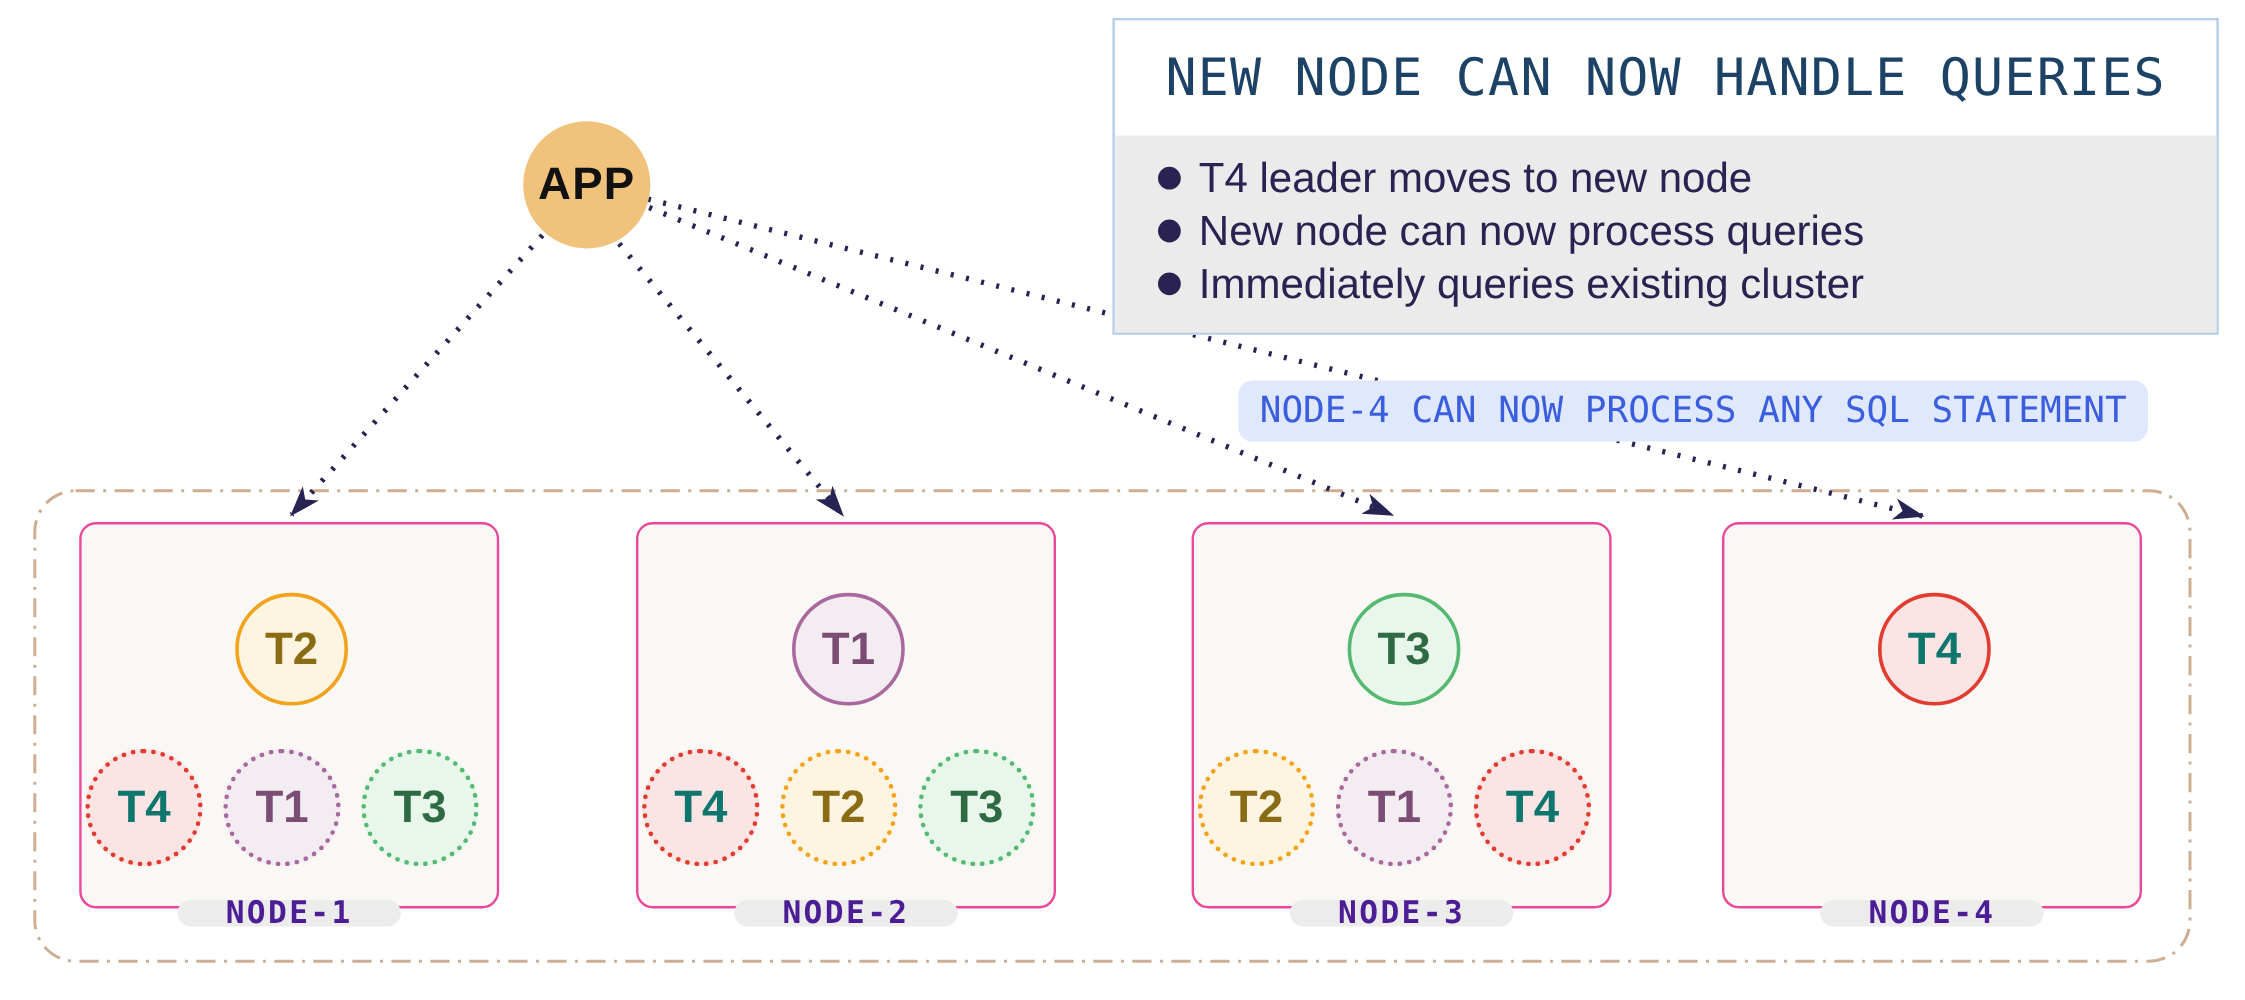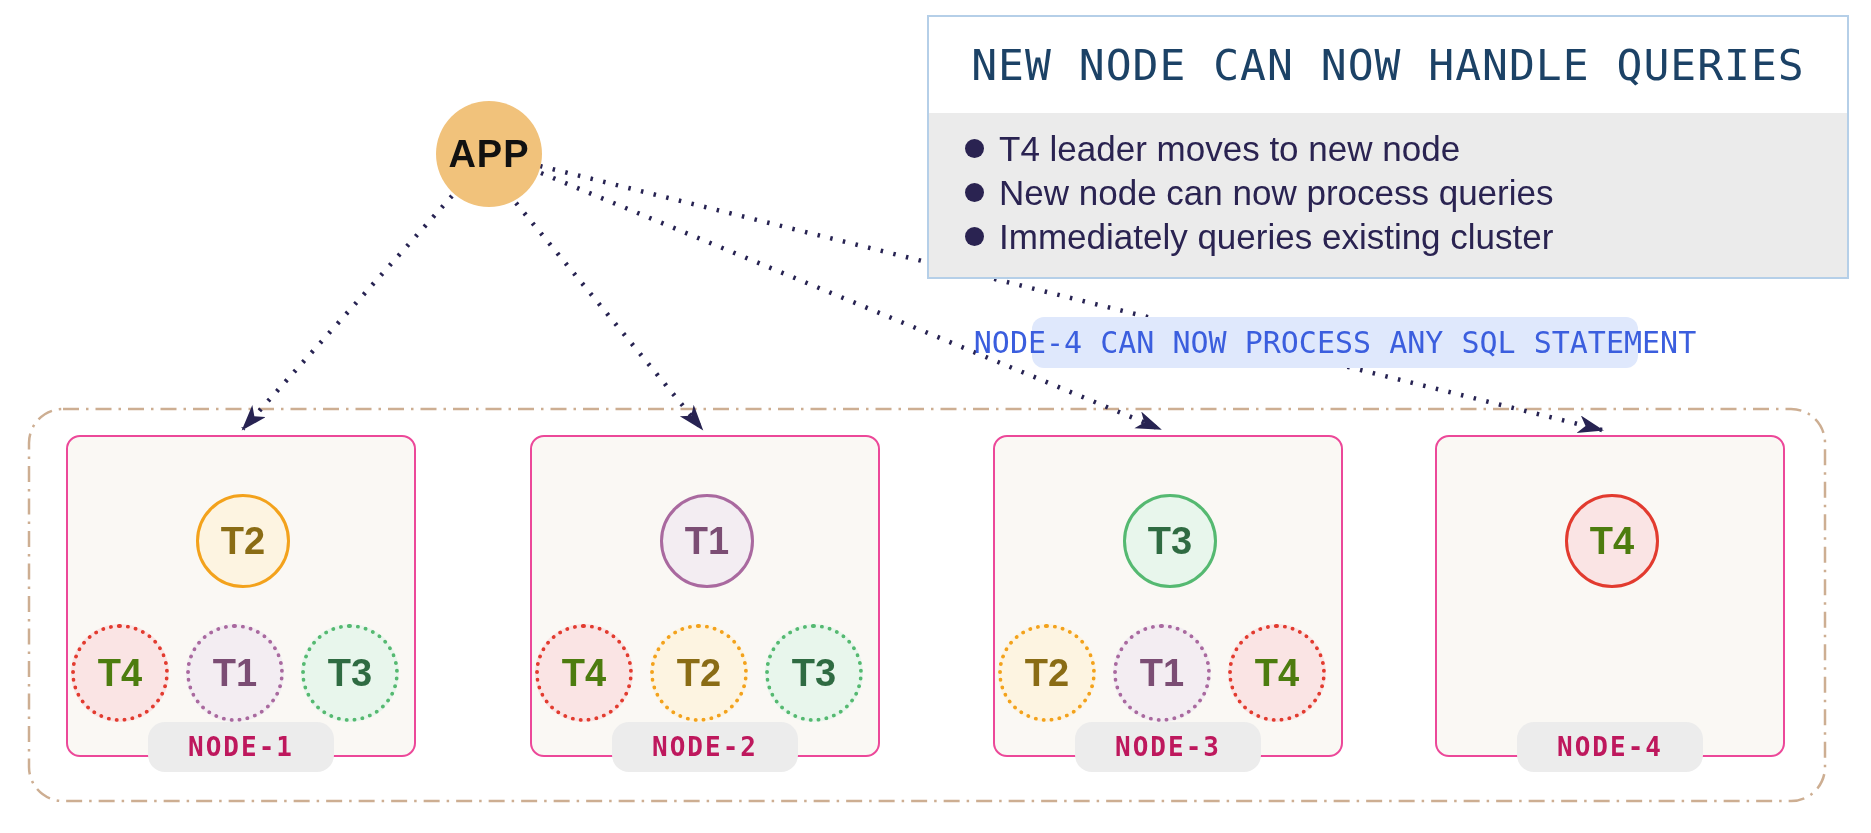--- a/index.html
+++ b/index.html
@@ -21,46 +21,46 @@
     font-family:"DejaVu Sans Mono",monospace;font-size:43px;color:#1c4266;letter-spacing:1px;
     white-space:nowrap;}
   .info-body{background:#ebebeb;padding:14px 20px 18px 0;}
   .info-body ul{list-style:none;margin:0;padding:0;}
   .info-body li{position:relative;padding-left:70px;font-size:35px;line-height:44px;
     color:#2a2351;white-space:nowrap;}
   .info-body li .dot{position:absolute;left:36px;top:12px;width:19px;height:19px;
     border-radius:50%;background:#2a2351;}
 
   
-  .callout{position:absolute;left:1032px;top:317px;width:606px;height:51px;z-index:6;
+  .callout{position:absolute;left:1032px;top:317px;width:758px;height:51px;z-index:6;
     background:#dfe8fc;border-radius:12px;display:flex;align-items:center;justify-content:center;
     font-family:"DejaVu Sans Mono",monospace;font-size:30px;color:#3b5ede;white-space:nowrap;}
 
   
   .node-card{position:absolute;top:435px;width:350px;height:322px;box-sizing:border-box;
     background:#faf8f4;border:2px solid #ec4899;border-radius:14px;z-index:2;}
   .node-card.n1{left:66px;} .node-card.n2{left:530px;}
   .node-card.n3{left:993px;} .node-card.n4{left:1435px;}
 
   .tablet{position:absolute;border-radius:50%;display:flex;align-items:center;justify-content:center;
     font-weight:700;font-size:38px;box-sizing:content-box;}
   .tablet.leader{width:88px;height:88px;border:3px solid;left:128px;top:57px;}
   .tablet.follower{width:90px;height:90px;border:4px dotted;top:187px;}
   .tablet.f0{left:3px;} .tablet.f1{left:118px;} .tablet.f2{left:233px;}
 
   .tablet[data-tablet="T1"]{border-color:#a9699f;background:#f3edf2;color:#7b4d74;}
   .tablet[data-tablet="T2"]{border-color:#f3a21c;background:#fdf4e1;color:#8a6c15;}
   .tablet[data-tablet="T3"]{border-color:#55b971;background:#e8f6ec;color:#2f6b42;}
-  .tablet[data-tablet="T4"]{border-color:#e23b2f;background:#fae4e4;color:#4d7c0f;}
+  .tablet[data-tablet="T4"]{border-color:#e23b2f;background:#fae4e4;color:#0f766e;}
 
   .node-pill{position:absolute;left:50%;bottom:-17px;transform:translateX(-50%);
-    width:186px;height:50px;background:#ececec;border-radius:17px;
+    width:186px;height:22px;background:#ececec;border-radius:17px;
     display:flex;align-items:center;justify-content:center;
     font-family:"DejaVu Sans Mono",monospace;font-weight:bold;font-size:26px;
-    letter-spacing:2px;color:#be185d;white-space:nowrap;}
+    letter-spacing:2px;color:#4c1d95;white-space:nowrap;}
 </style>
 </head>
 <body>
 
 <div class="stage">
 
   <svg class="layer bg-layer" width="1871" height="833">
     <rect x="29" y="409" width="1796" height="392" rx="34" ry="34" fill="none" stroke="#cdae92" stroke-width="2.5" stroke-dasharray="16 7 2.5 7"></rect>
   </svg>
 

